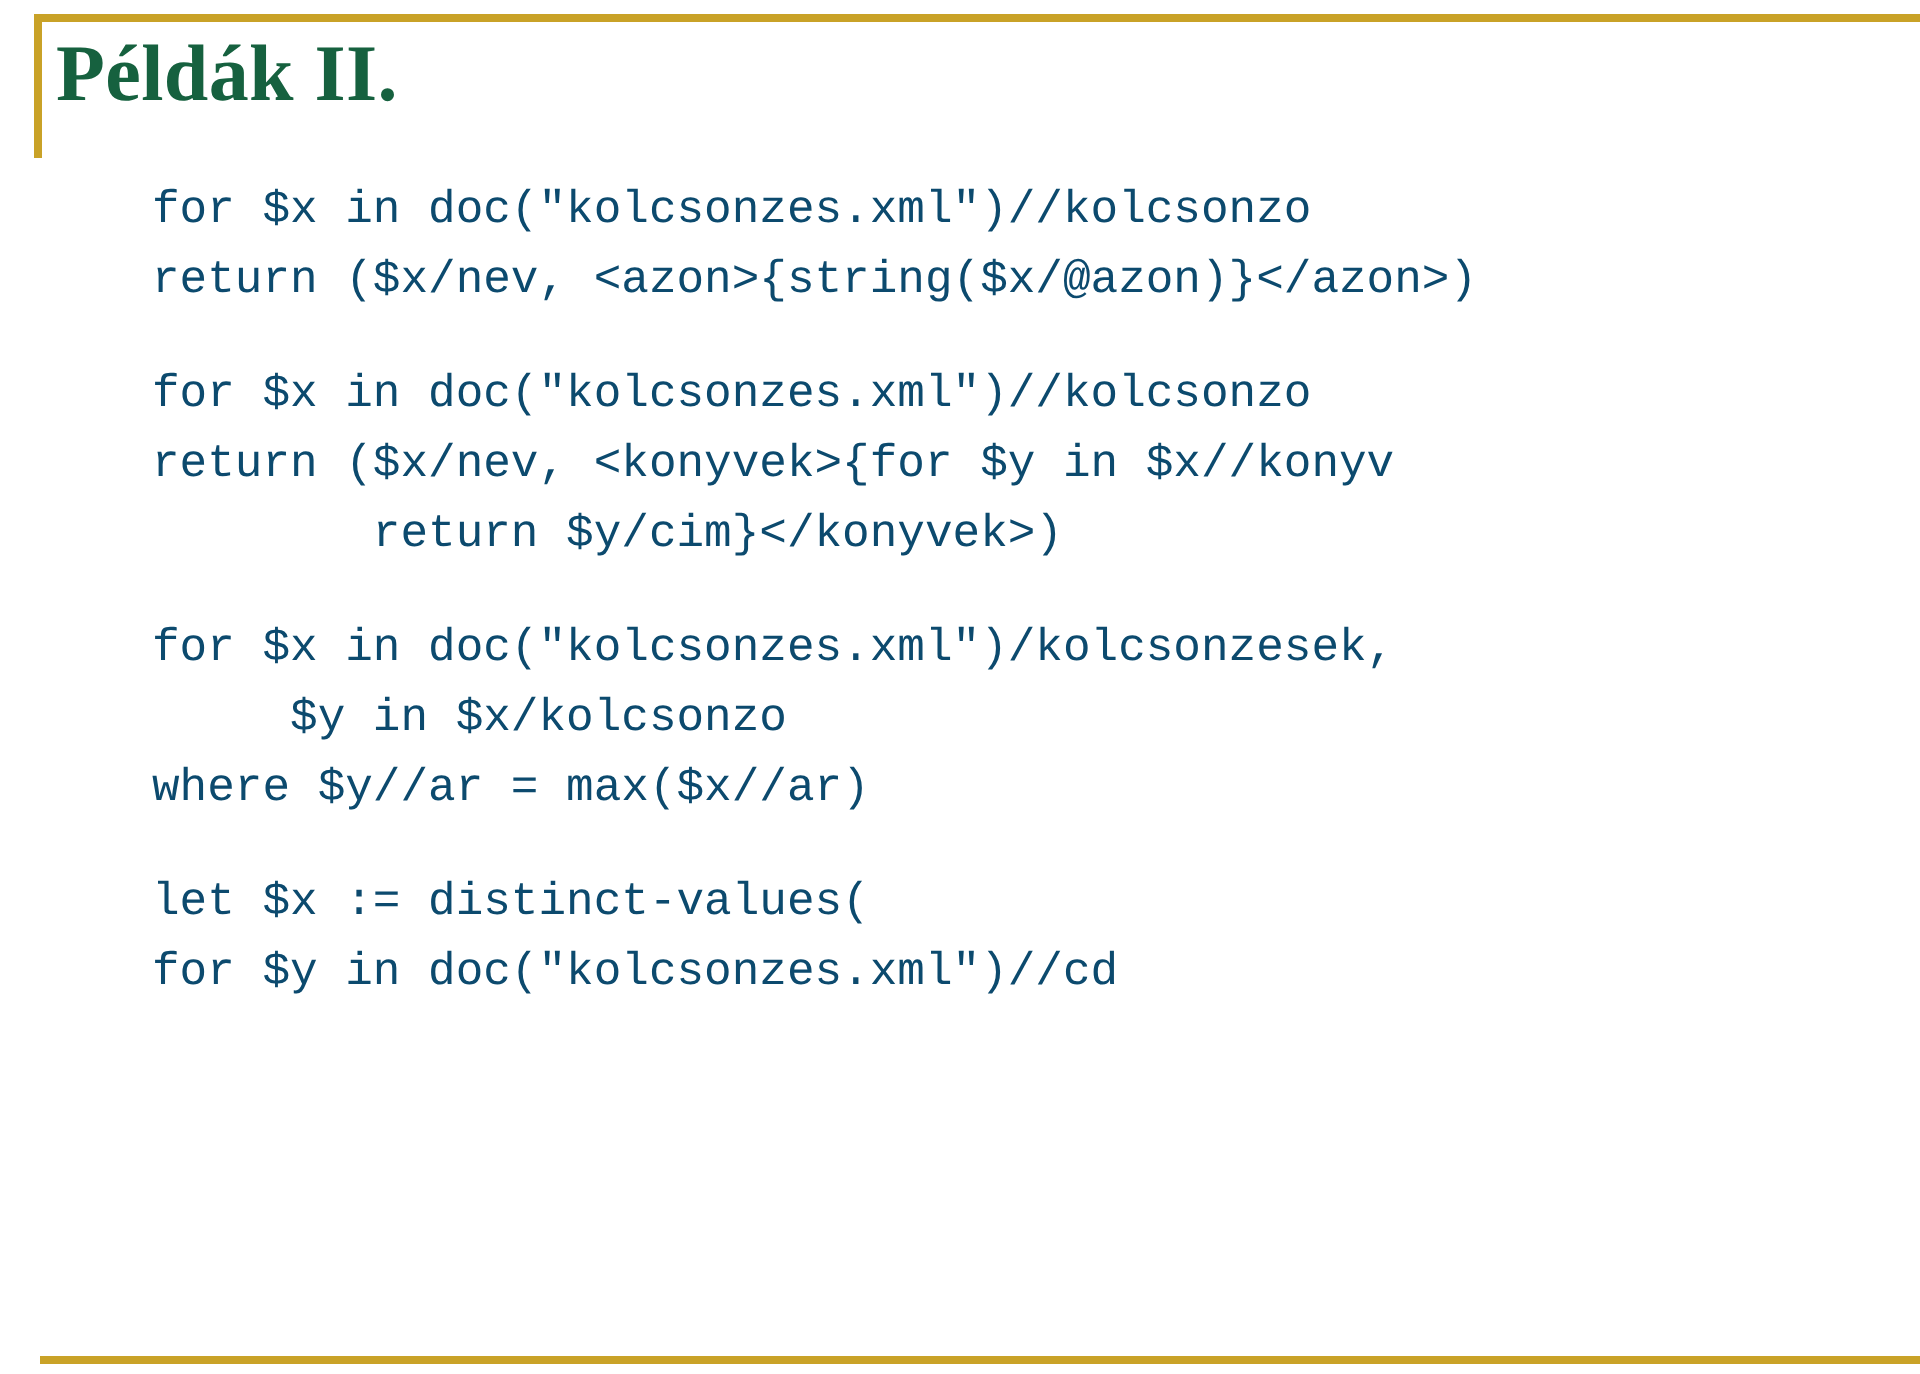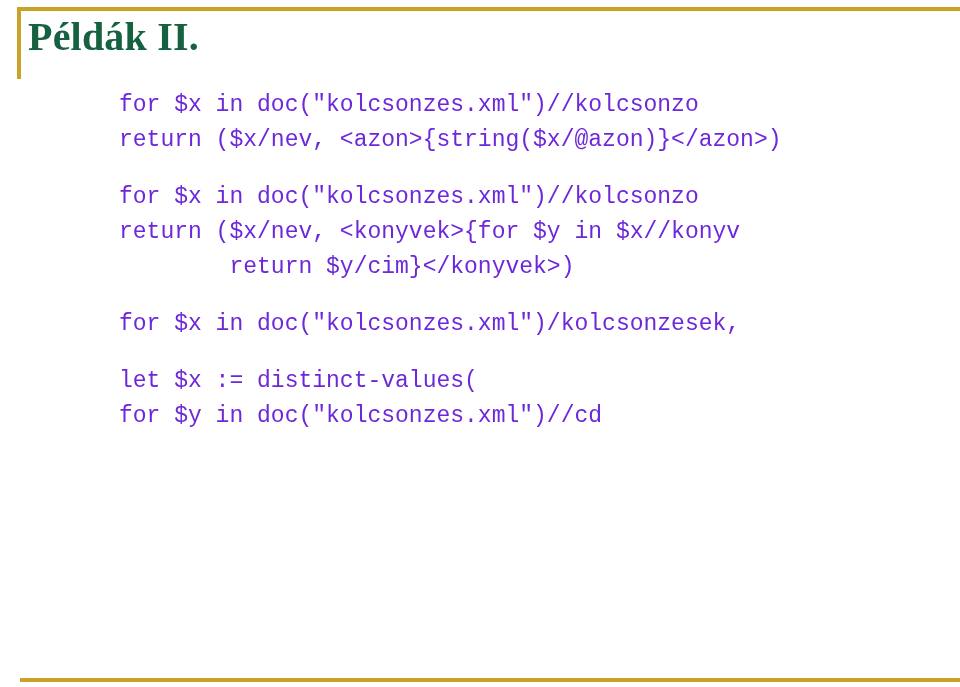--- a/index.html
+++ b/index.html
@@ -69,23 +69,22 @@
   .code-block {
     margin: 0 0 22px 0;
   }
   .code-block:last-child {
     margin-bottom: 0;
   }
   .code-line {
     font-family: "Liberation Mono", "DejaVu Sans Mono", monospace;
     font-size: 23px;
     line-height: 35px;
-    color: #6d28d9;
+    color: #0c4a6e;
     white-space: pre;
-    margin-left: 43px;
   }
 </style>
 </head>
 <body>
 
 <div id="slide">
 
   <div class="rule-top"></div>
   <div class="rule-left"></div>
   <div class="rule-bottom"></div>
@@ -100,20 +99,22 @@
     </div>
 
     <div class="code-block">
       <div class="code-line">for $x in doc("kolcsonzes.xml")//kolcsonzo</div>
       <div class="code-line">return ($x/nev, &lt;konyvek&gt;{for $y in $x//konyv</div>
       <div class="code-line">        return $y/cim}&lt;/konyvek&gt;)</div>
     </div>
 
     <div class="code-block">
       <div class="code-line">for $x in doc("kolcsonzes.xml")/kolcsonzesek,</div>
+      <div class="code-line">     $y in $x/kolcsonzo</div>
+      <div class="code-line">where $y//ar = max($x//ar)</div>
     </div>
 
     <div class="code-block">
       <div class="code-line">let $x := distinct-values(</div>
       <div class="code-line">for $y in doc("kolcsonzes.xml")//cd</div>
     </div>
 
   </div>
 </div>
 

